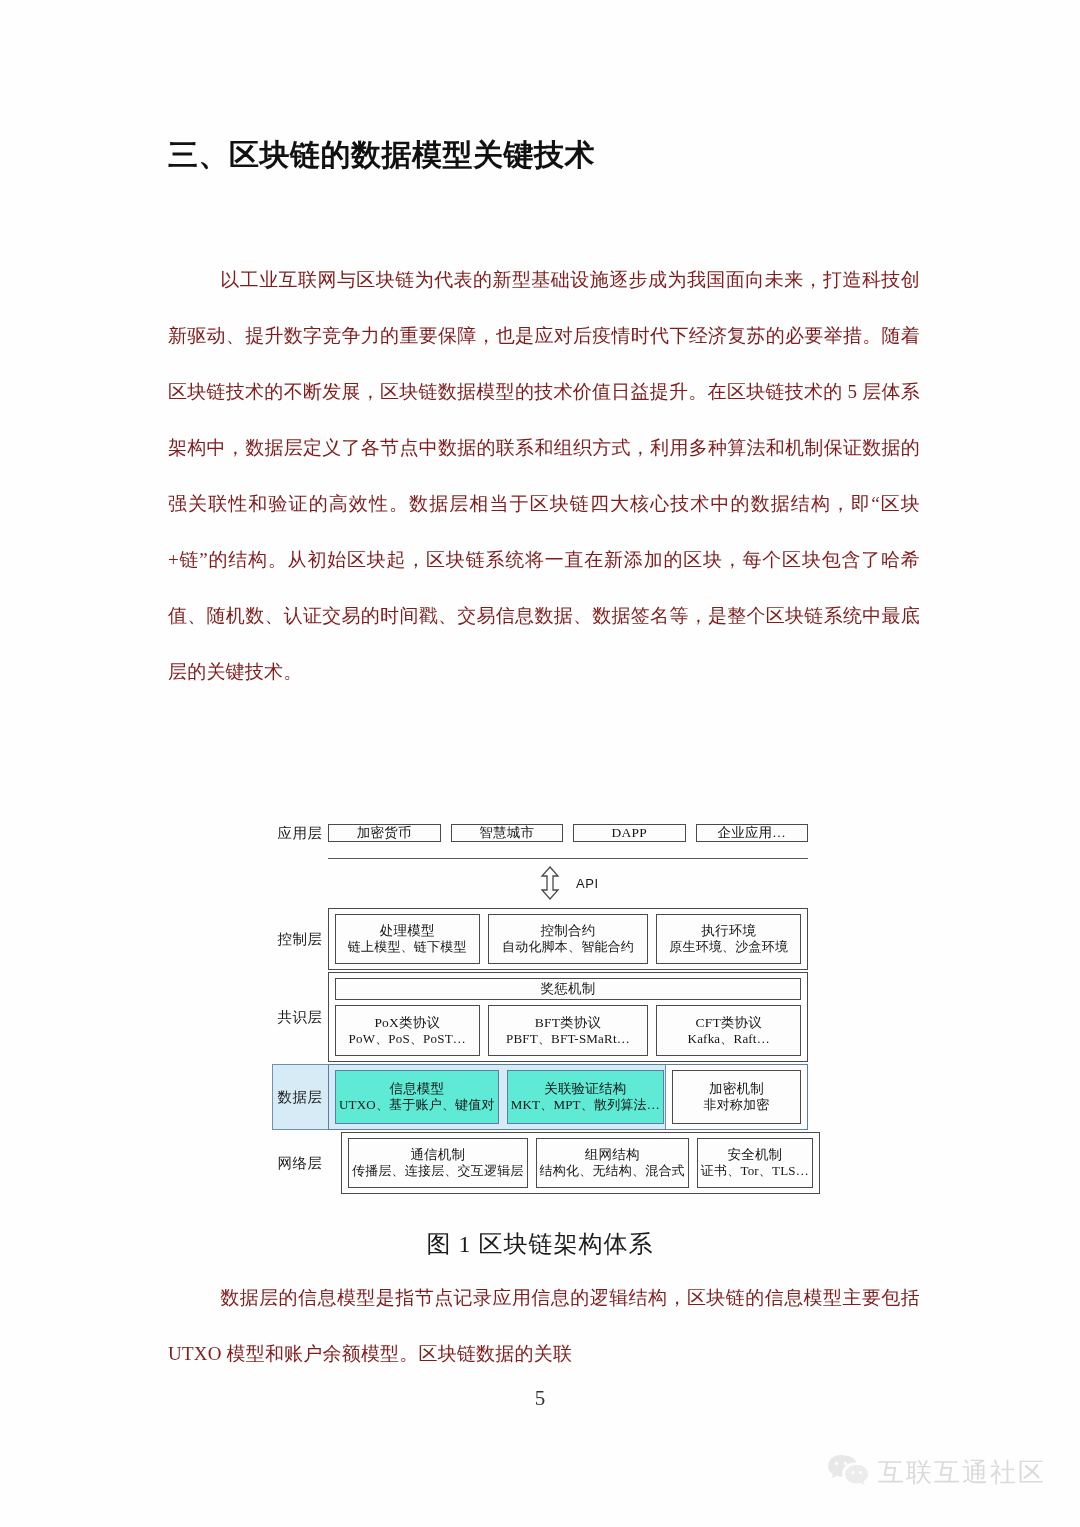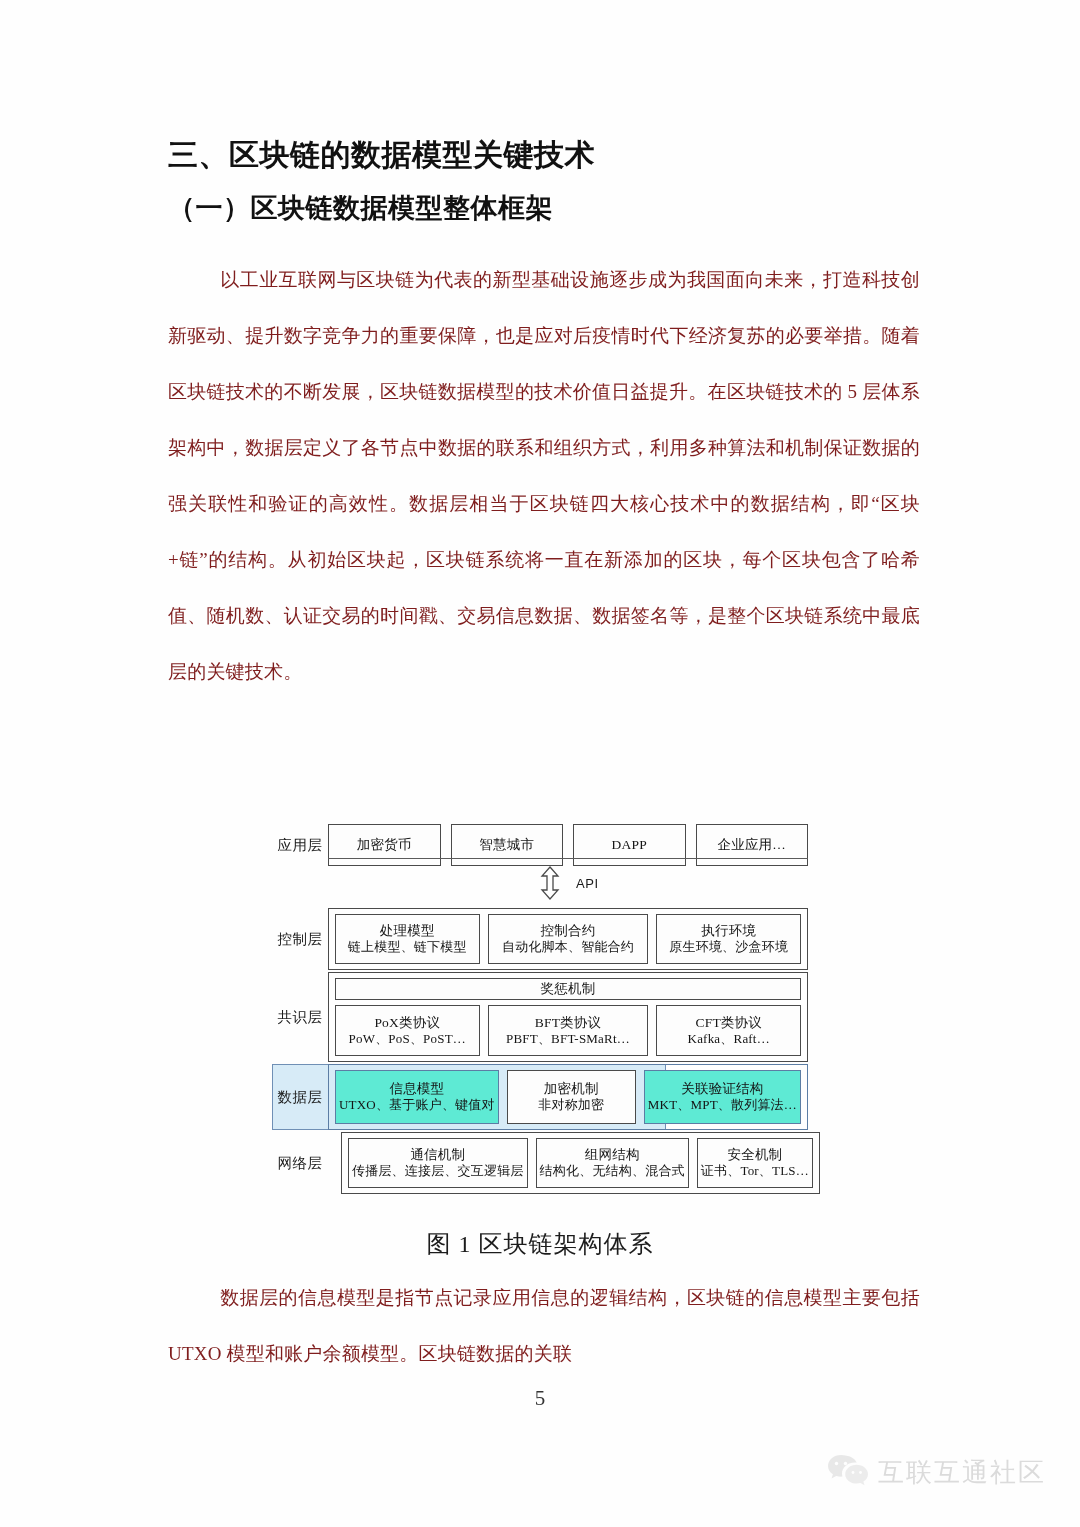--- a/index.html
+++ b/index.html
@@ -167,21 +167,21 @@
 
   .cols {
     display: flex;
     gap: 8px;
     flex: 1 1 auto;
   }
   .cols > .box { flex: 1 1 0; }
   .cols > .box.wide { flex: 1.12 1 0; }
 
   
-  .app-row { top: 0; height: 42px; }
+  .app-row { top: 0; height: 18px; }
   .app-row .layer-body { gap: 10px; }
   .app-row .box {
     flex: 1 1 0;
     font-size: 13.5px;
     white-space: nowrap;
   }
 
   
   .api-zone {
     position: absolute;
@@ -244,21 +244,20 @@
   }
   
   .net-row { top: 308px; height: 62px; gap: 13px; }
 </style>
 </head>
 <body>
 
 <div class="page">
 
   <div class="h1">三、区块链的数据模型关键技术</div>
-  <div class="h2">（一）区块链数据模型整体框架</div>
 
   <div class="para p1"><span class="indent"></span><span>以工业互联网与区块链为代表的新型基础设施逐步成为我国面向未来，打造科技创新驱动、提升数字竞争力的重要保障，也是应对后疫情时代下经济复苏的必要举措。随着区块链技术的不断发展，区块链数据模型的技术价值日益提升。在区块链技术的 5 层体系架构中，数据层定义了各节点中数据的联系和组织方式，利用多种算法和机制保证数据的强关联性和验证的高效性。数据层相当于区块链四大核心技术中的数据结构，即“区块+链”的结构。从初始区块起，区块链系统将一直在新添加的区块，每个区块包含了哈希值、随机数、认证交易的时间戳、交易信息数据、数据签名等，是整个区块链系统中最底层的关键技术。</span></div>
 
   <div class="diagram">
 
     <div class="data-hl"></div>
 
     <div class="layer-row app-row">
       <div class="layer-label">应用层</div>
       <div class="layer-body">
@@ -336,27 +335,27 @@
 
     <div class="layer-row data-row">
       <div class="layer-label">数据层</div>
       <div class="layer-body">
         <div class="framed">
           <div class="cols">
             <div class="box hl">
               <span class="t1">信息模型</span>
               <span class="t2">UTXO、基于账户、键值对</span>
             </div>
-            <div class="box">
-              <span class="t1">加密机制</span>
-              <span class="t2">非对称加密</span>
-            </div>
             <div class="box hl wide">
               <span class="t1">关联验证结构</span>
               <span class="t2">MKT、MPT、散列算法…</span>
+            </div>
+            <div class="box">
+              <span class="t1">加密机制</span>
+              <span class="t2">非对称加密</span>
             </div>
           </div>
         </div>
       </div>
     </div>
 
     <div class="layer-row net-row">
       <div class="layer-label">网络层</div>
       <div class="layer-body">
         <div class="framed">

